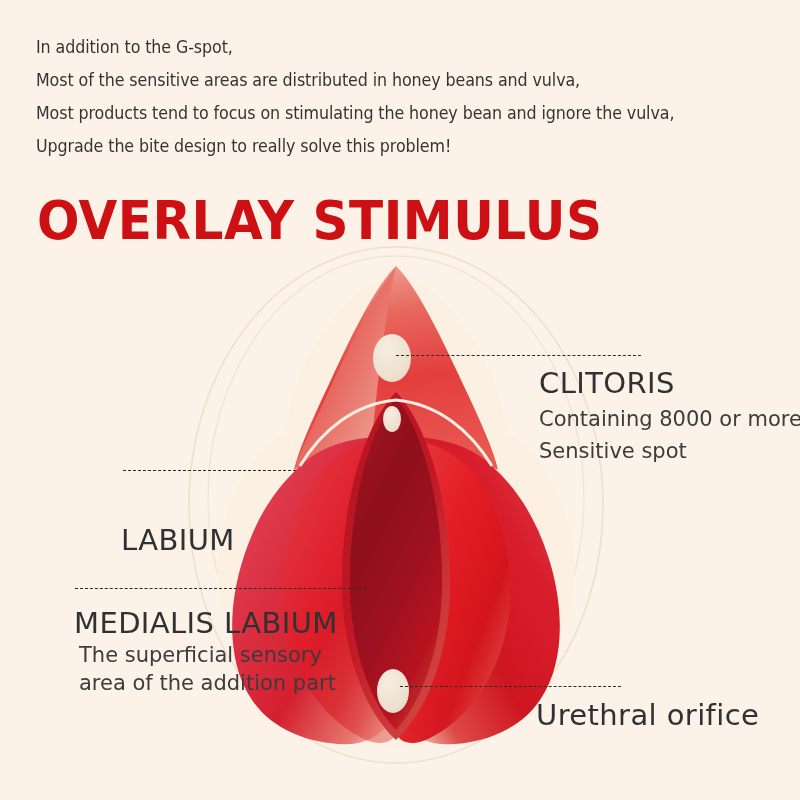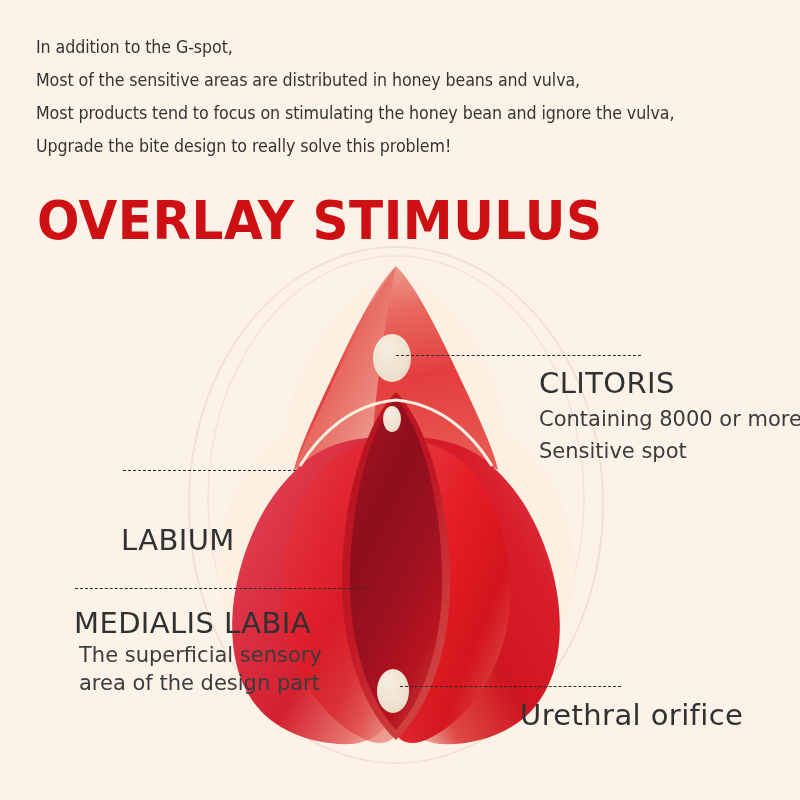--- a/index.html
+++ b/index.html
@@ -90,21 +90,21 @@
   }
 
   #callout-clitoris { left: 539px; top: 365px; }
   #callout-clitoris .sub { margin-top: 4px; }
 
   #callout-labium { left: 121px; top: 478px; margin-top: 44px; }
 
   #callout-medialis { left: 74px; top: 605px; }
   #callout-medialis .sub { margin-left: 5px; }
 
-  #callout-urethral { left: 520px; top: 697px; text-align: right; }
+  #callout-urethral { left: 536px; top: 697px; text-align: right; }
 </style>
 </head>
 <body>
 
 <div id="page">
 
   <div id="intro">
     <div class="line">In addition to the G-spot,</div>
     <div class="line">Most of the sensitive areas are distributed in honey beans and vulva,</div>
     <div class="line">Most products tend to focus on stimulating the honey bean and ignore the vulva,</div>
@@ -257,22 +257,22 @@
     <div class="cap">CLITORIS</div>
     <div class="sub">Containing 8000 or more</div>
     <div class="sub">Sensitive spot</div>
   </div>
 
   <div class="callout" id="callout-labium">
     <div class="cap">LABIUM</div>
   </div>
 
   <div class="callout" id="callout-medialis">
-    <div class="cap">MEDIALIS LABIA</div>
+    <div class="cap">MEDIALIS LABIUM</div>
     <div class="sub">The superficial sensory</div>
-    <div class="sub">area of the design part</div>
+    <div class="sub">area of the addition part</div>
   </div>
 
   <div class="callout" id="callout-urethral">
     <div class="cap">Urethral orifice</div>
   </div>
 
 </div>
 
 </body></html>

